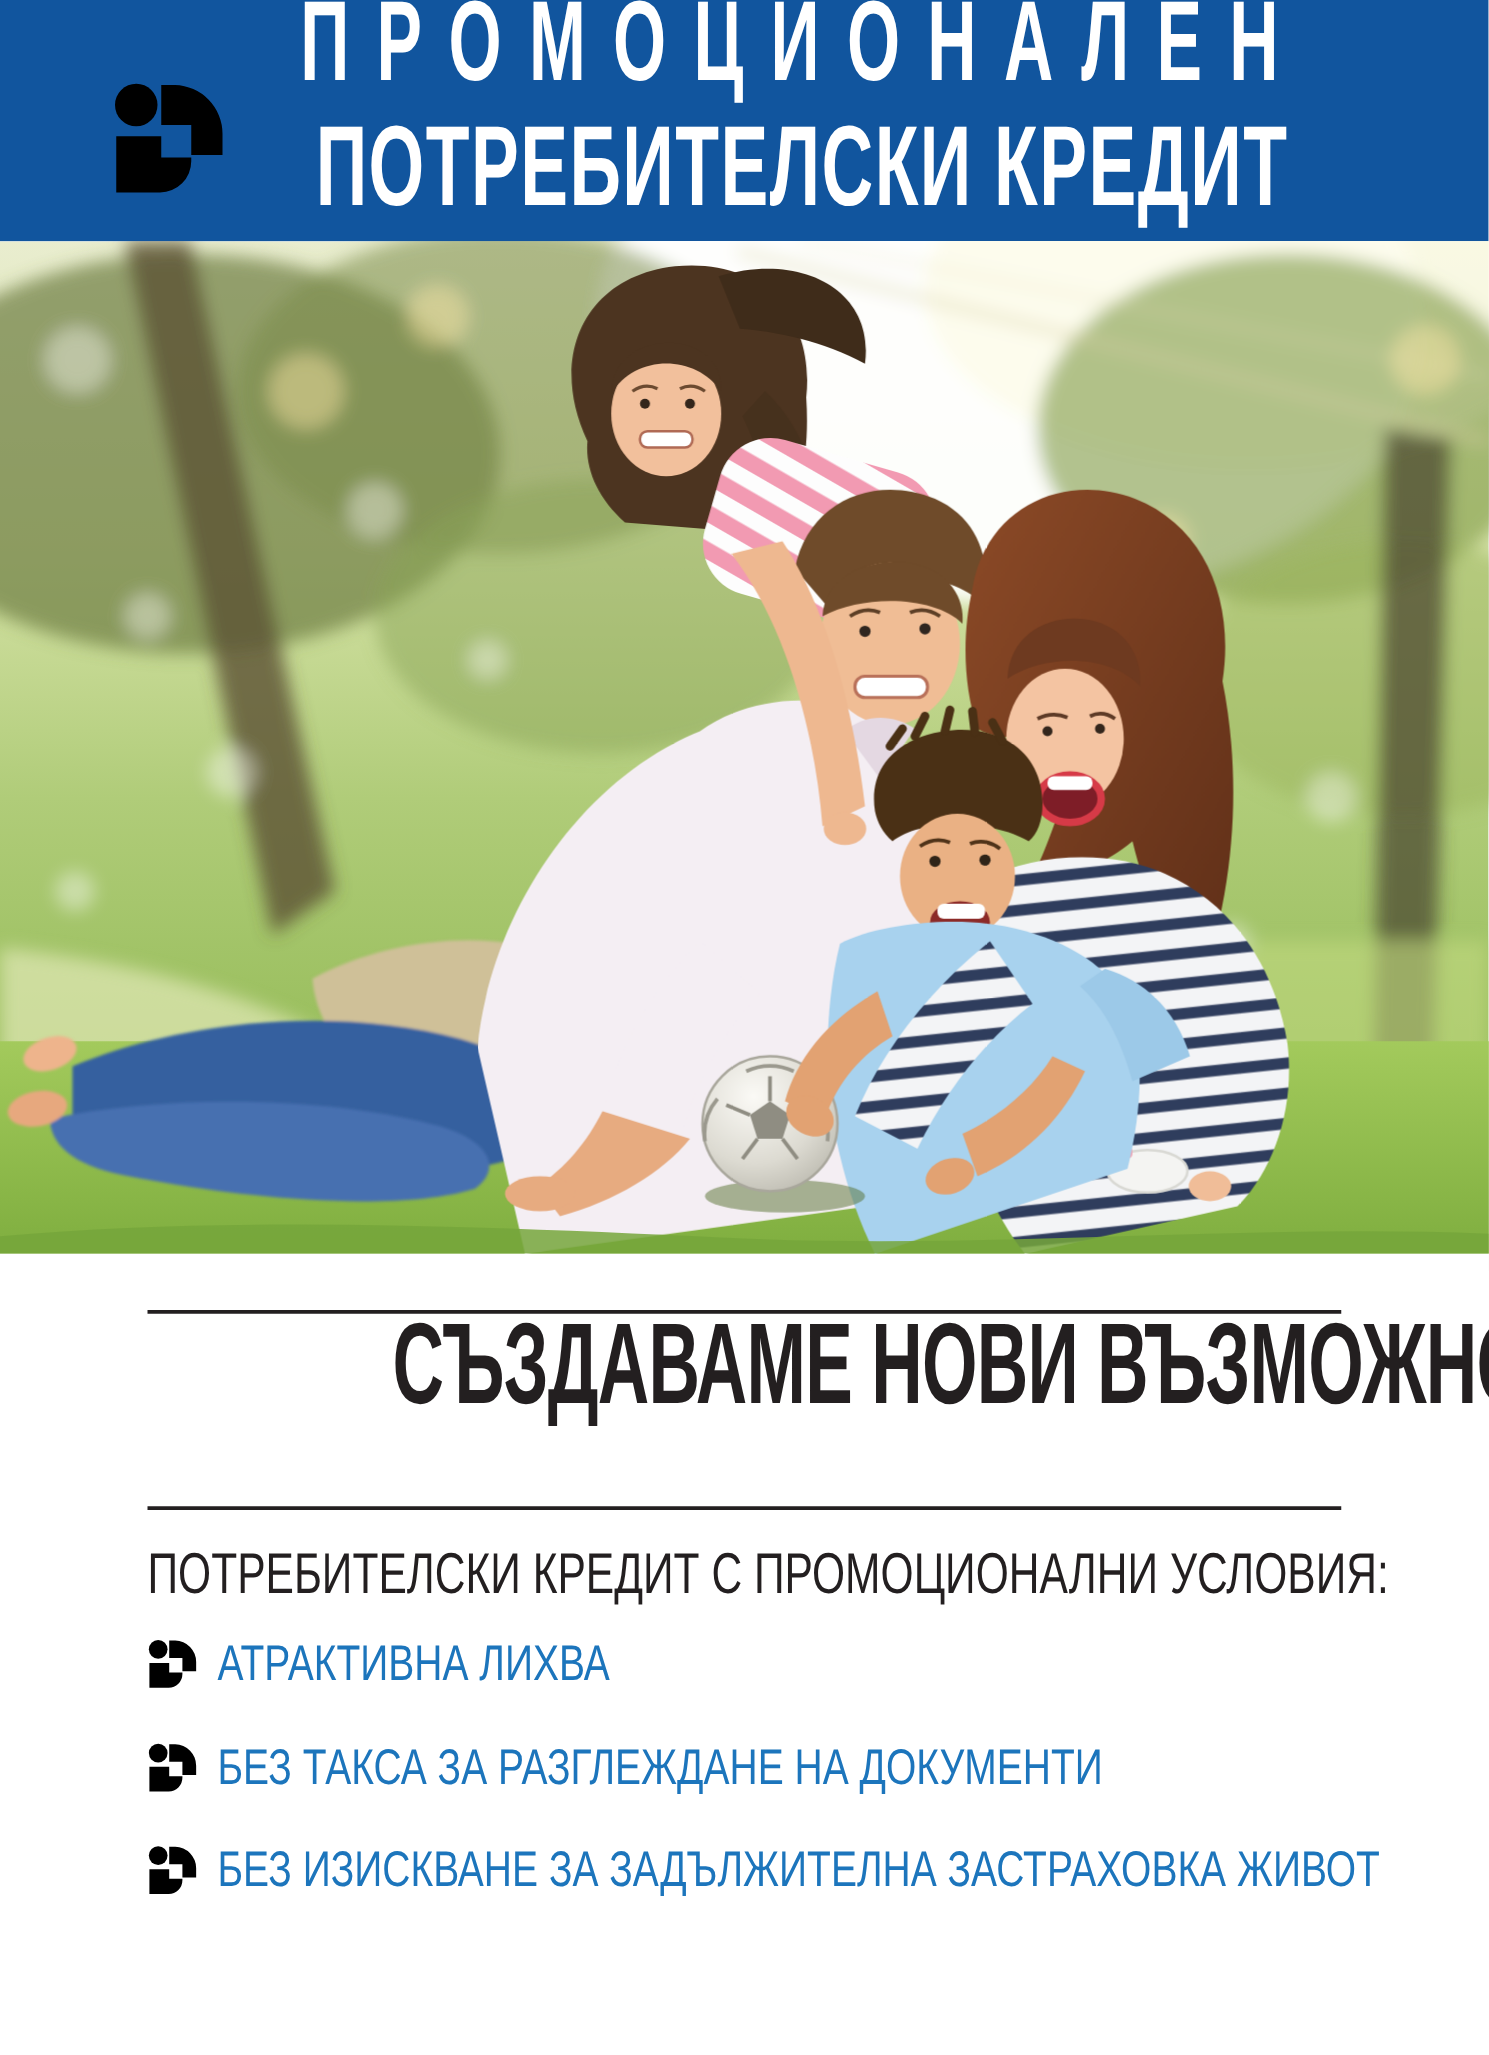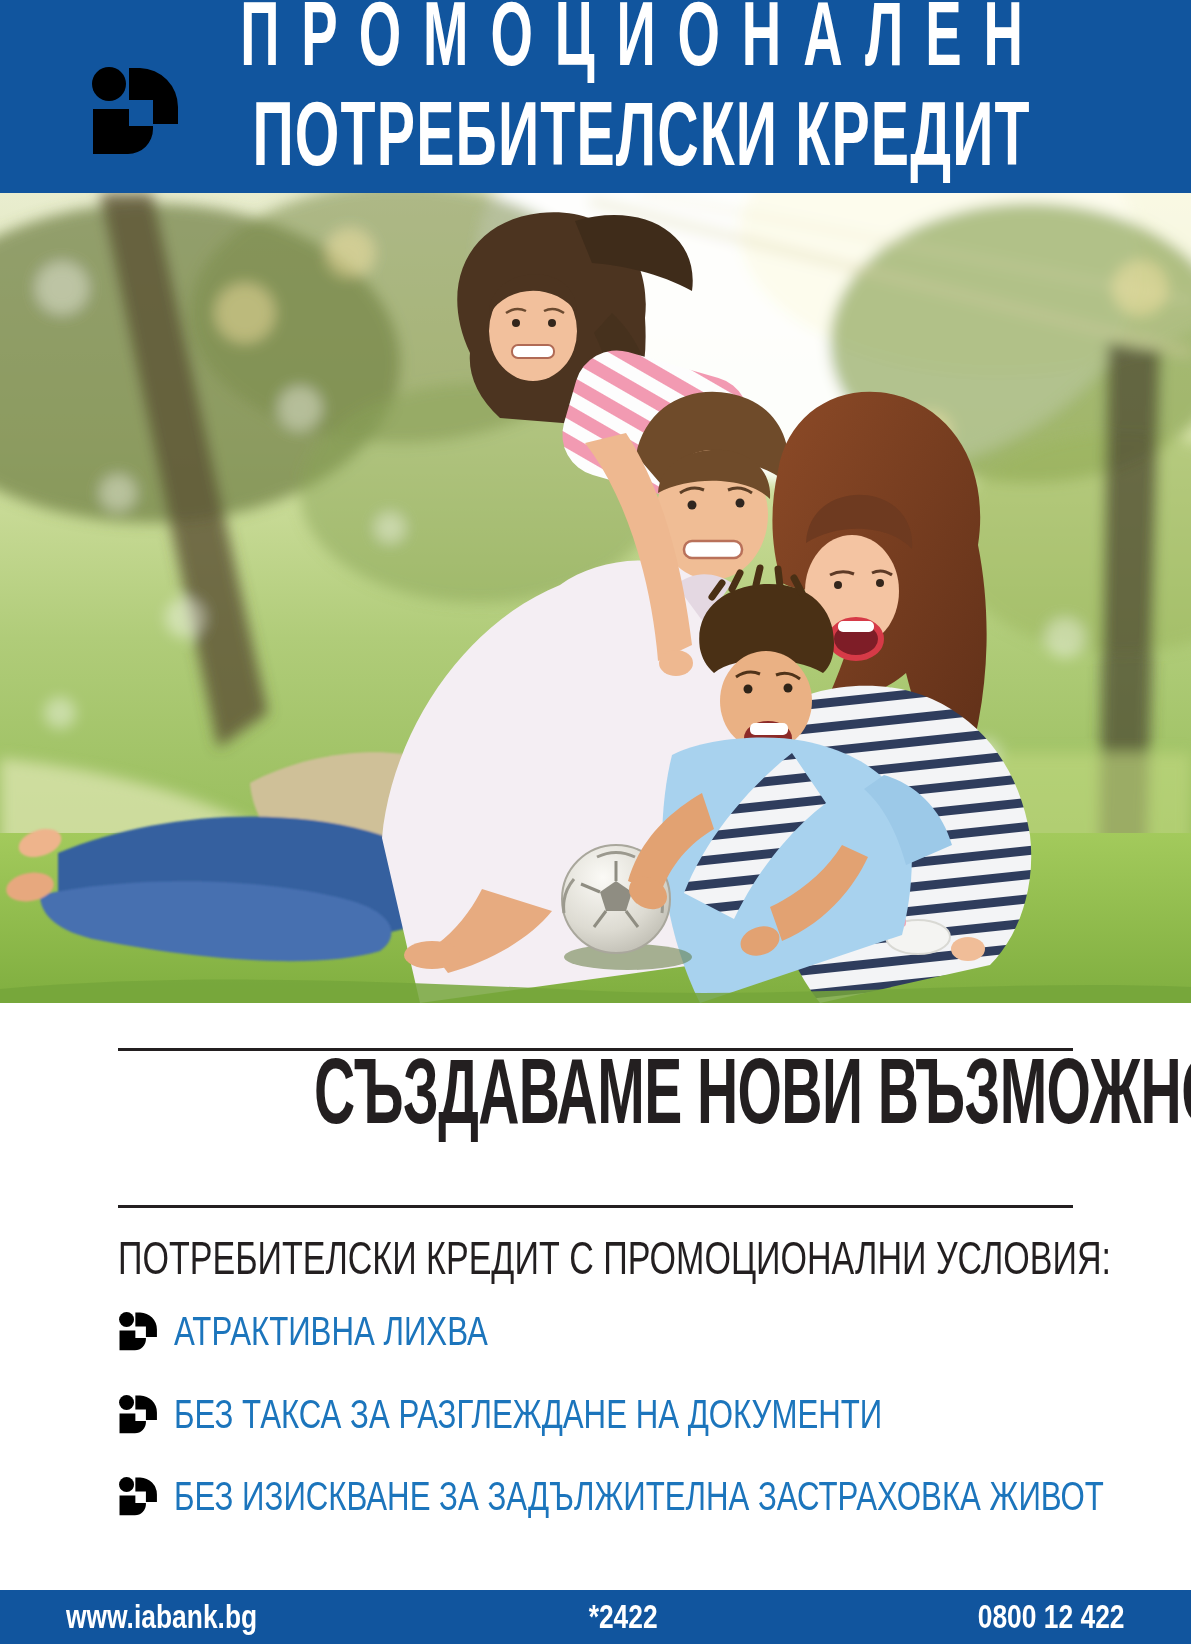--- a/index.html
+++ b/index.html
@@ -270,19 +270,14 @@
       </div>
       <div class="benefit benefit-3">
         <svg class="b-icon logo-dark" viewBox="0 0 100 100">
             <use href="#ia-logo"></use>
           </svg>
         <span class="b-label">БЕЗ ИЗИСКВАНЕ ЗА ЗАДЪЛЖИТЕЛНА ЗАСТРАХОВКА ЖИВОТ</span>
       </div>
     </div>
   </div>
 
-  <div class="band footer-band">
-    <span class="f-item f-left">www.iabank.bg</span>
-    <span class="f-item f-center">*2422</span>
-    <span class="f-item f-right">0800 12 422</span>
-  </div>
 
 </div>
 
 </body></html>

